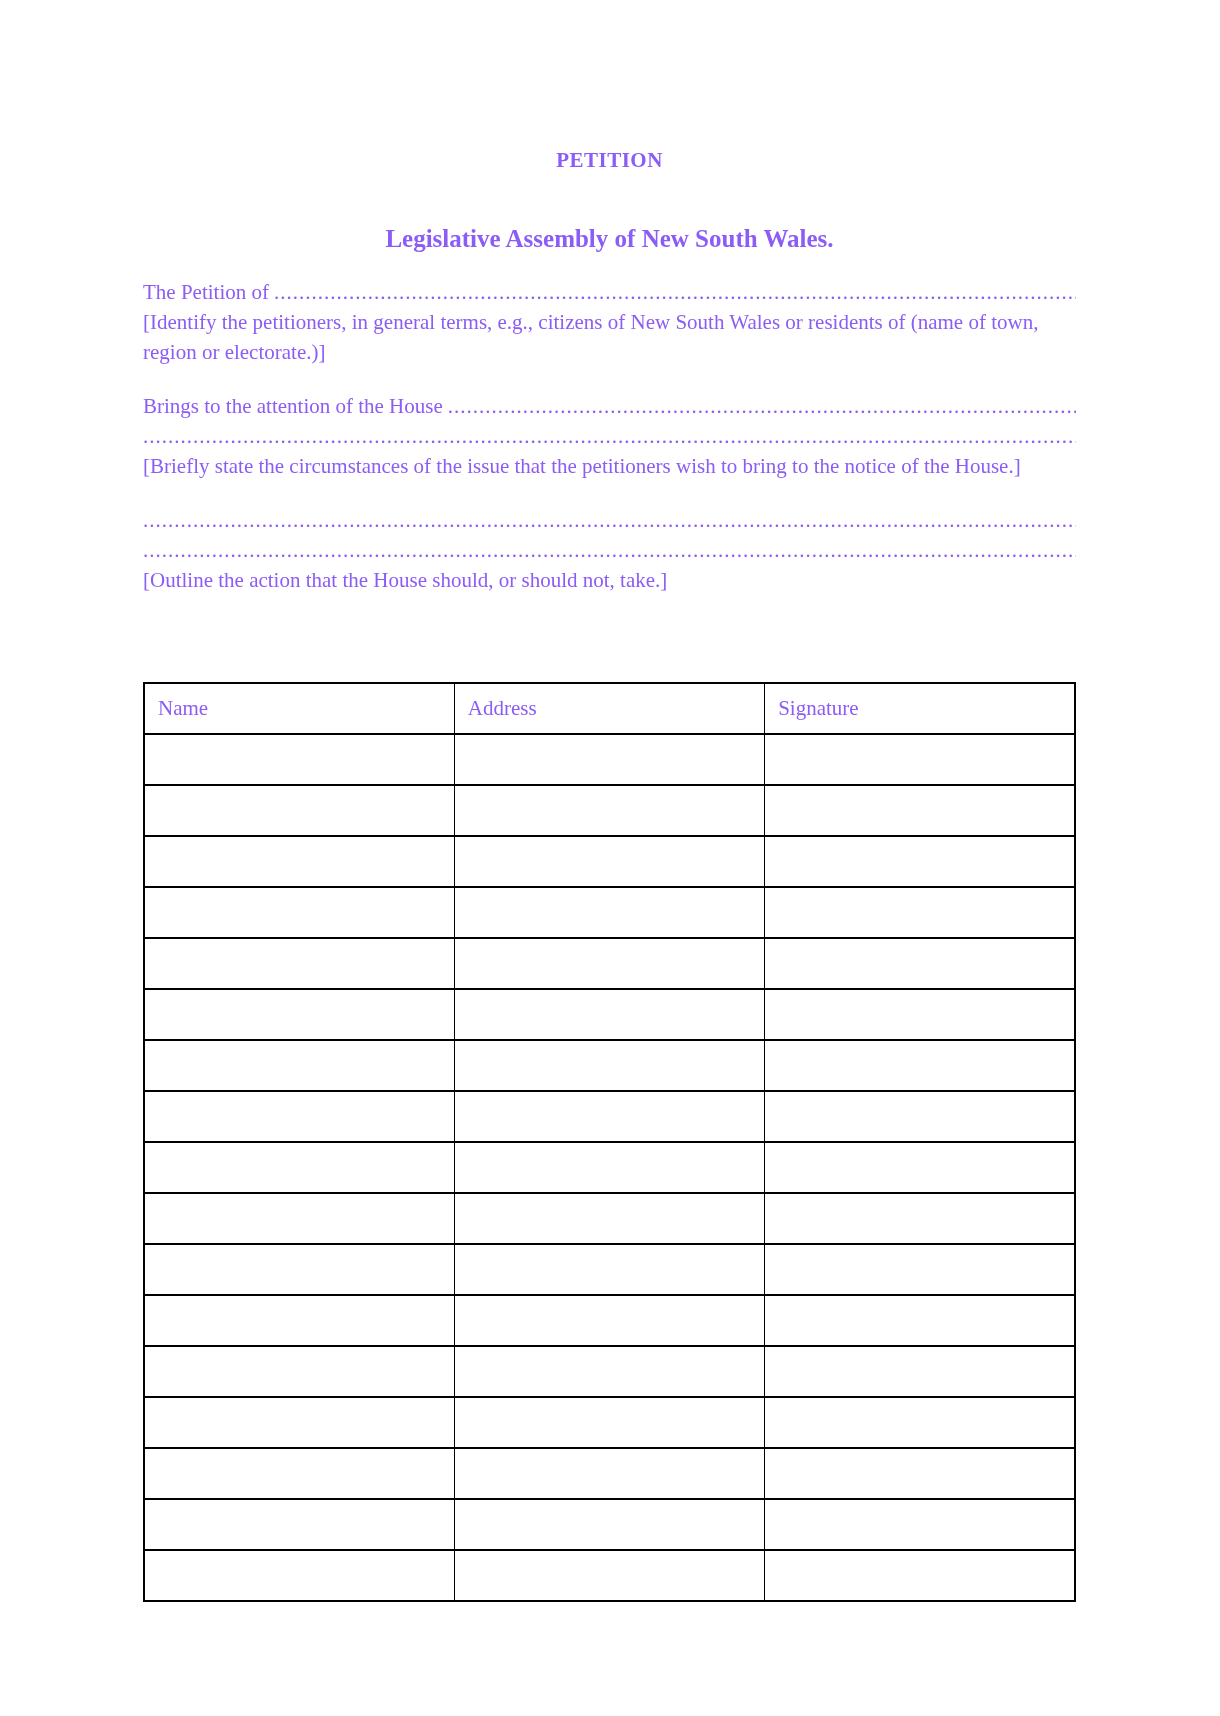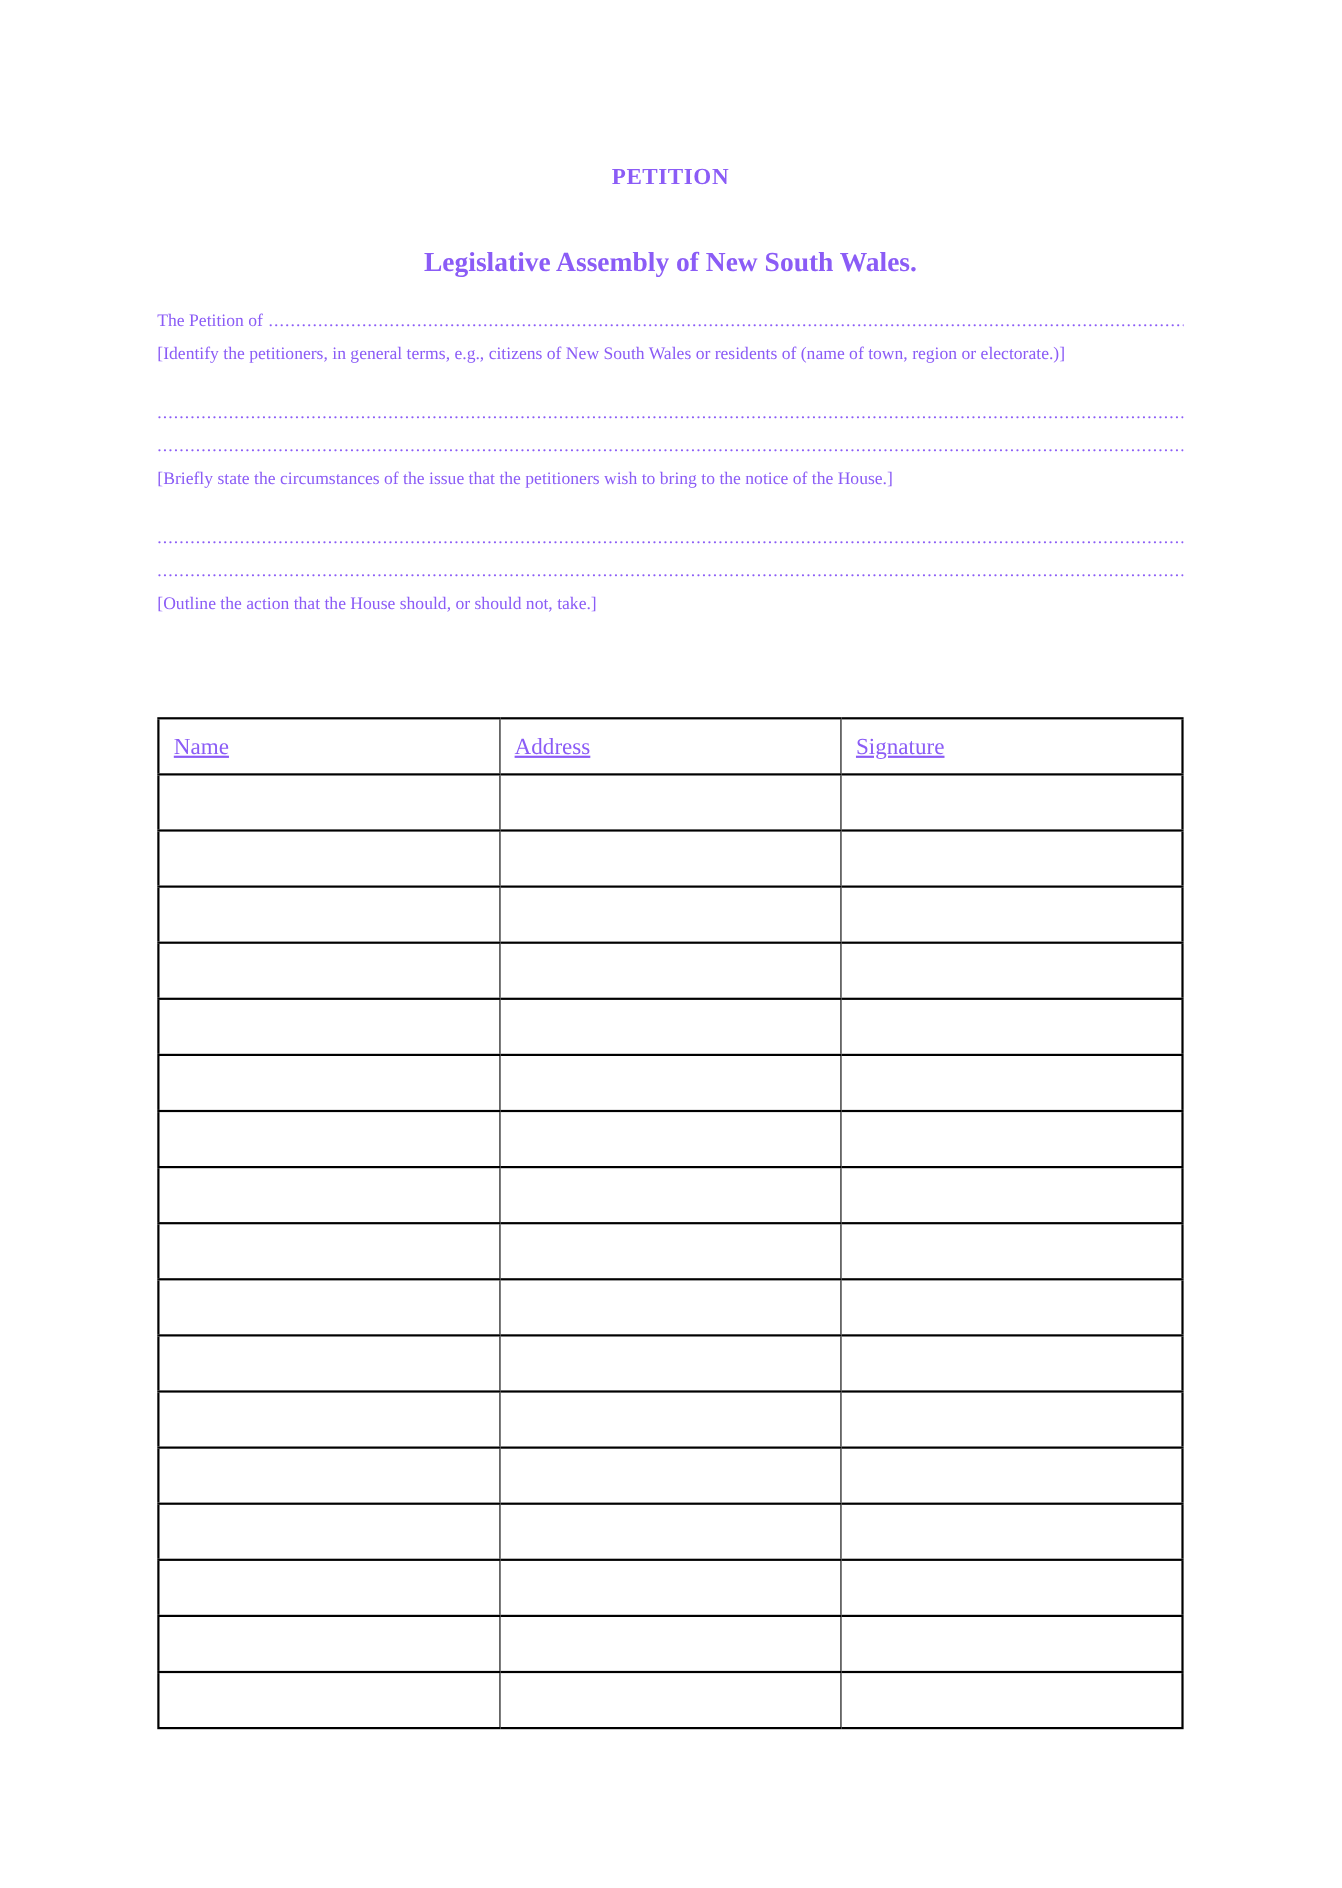--- a/index.html
+++ b/index.html
@@ -23,21 +23,21 @@
     line-height: 26px;
     letter-spacing: 0.5px;
   }
   .addressee {
     margin-top: 50px;
     text-align: center;
     font-weight: bold;
     font-size: 25px;
     line-height: 32px;
   }
-  .para { font-size: 16px; line-height: 30px; }
+  .para { font-size: 21px; line-height: 30px; }
   .para-1 { margin-top: 22px; }
   .para-gap { margin-top: 24px; }
   .fill-line { display: flex; align-items: baseline; }
   .fill-label { white-space: nowrap; margin-right: 5px; }
   .leader {
     flex: 1 1 auto;
     overflow: hidden;
     white-space: nowrap;
     letter-spacing: 1px;
   }
@@ -53,21 +53,20 @@
     width: 100%;
     table-layout: fixed;
     border-collapse: collapse;
     border: 2px solid #000;
   }
   .sig-table th, .sig-table td {
     border-left: 1.5px solid #000;
     border-right: 1.5px solid #000;
     border-top: 2px solid #000;
     border-bottom: 2px solid #000;
-    text-decoration: underline;
   }
   .sig-table th {
     height: 49px;
     font-weight: normal;
     font-size: 21px;
     text-align: left;
     vertical-align: middle;
     padding: 0 13px;
   }
   .sig-table td { height: 47px; }
@@ -86,20 +85,21 @@
   <div class="para para-1">
     <div class="fill-line">
       <span class="fill-label">The Petition of</span>
       <span class="leader">................................................................................................................................................................................................................................................</span>
     </div>
     <div class="note">[Identify the petitioners, in general terms, e.g., citizens of New South Wales or residents of (name of town, region or electorate.)]</div>
   </div>
 
   <div class="para para-gap">
     <div class="fill-line">
+      <span class="fill-label">Brings to the attention of the House</span>
       <span class="leader">................................................................................................................................................................................................................................................</span>
     </div>
     <div class="leader-full">................................................................................................................................................................................................................................................</div>
     <div class="note">[Briefly state the circumstances of the issue that the petitioners wish to bring to the notice of the House.]</div>
   </div>
 
   <div class="para para-gap">
     <div class="fill-line">
       <span class="leader">................................................................................................................................................................................................................................................</span>
     </div>

